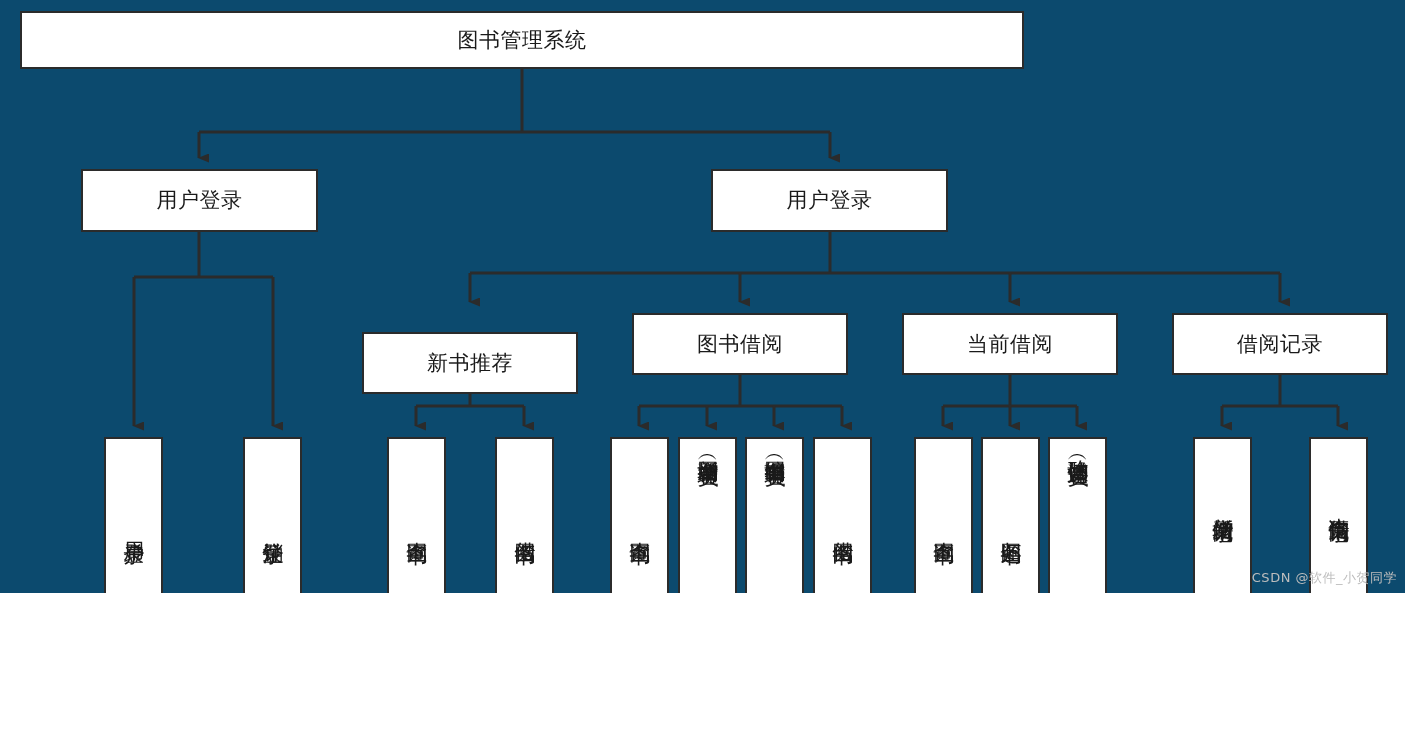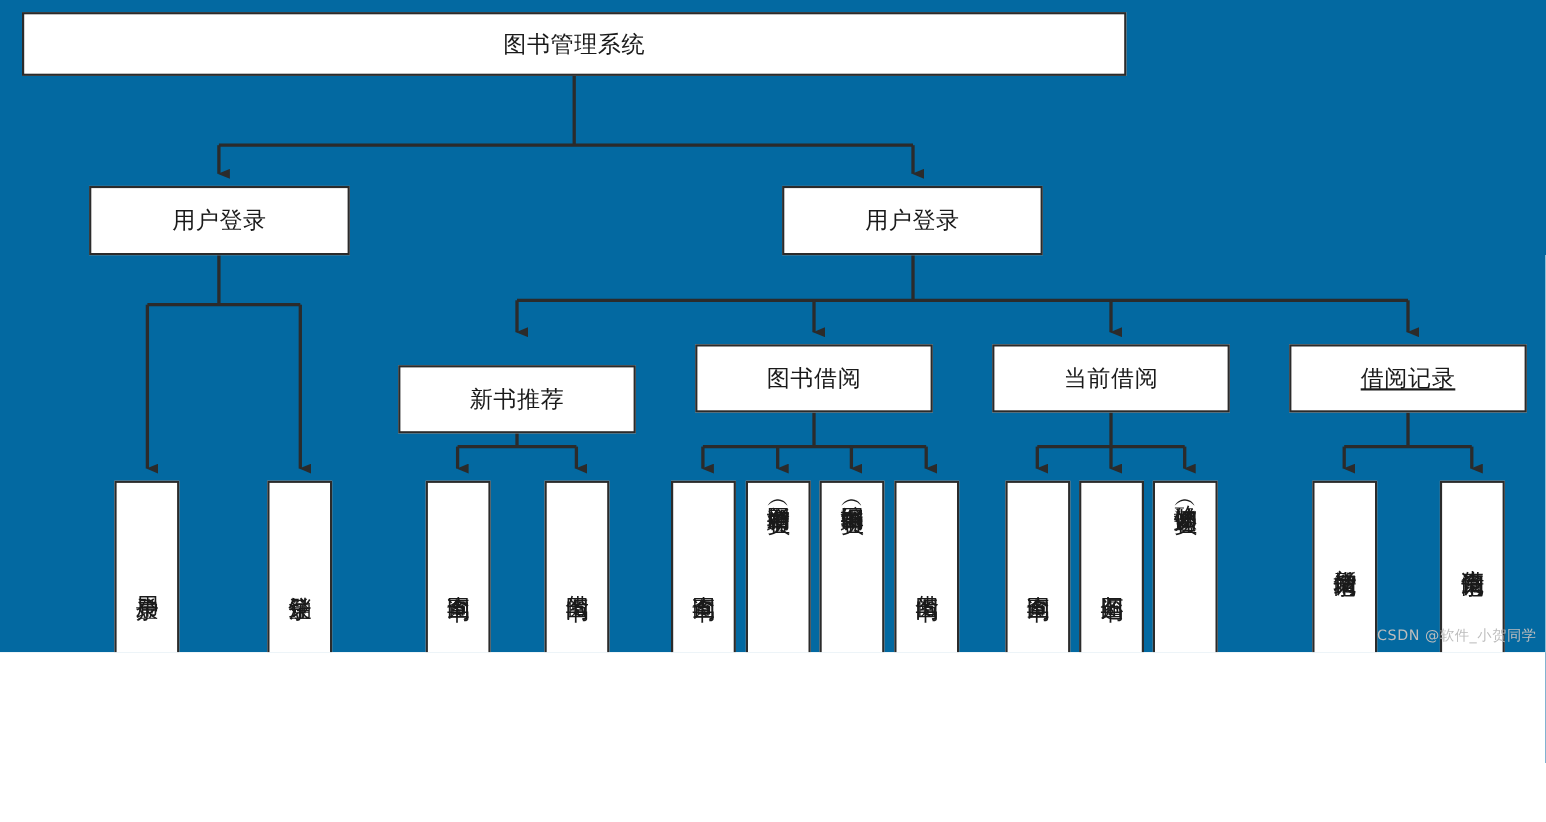--- a/index.html
+++ b/index.html
@@ -8,21 +8,21 @@
     padding: 0;
     background: #ffffff;
   }
   body {
     font-family: "DejaVu Sans", "Liberation Sans", sans-serif;
   }
   #diagram {
     position: relative;
     width: 1405px;
     height: 593px;
-    background: #0369a1;
+    background: #0c4a6e;
     overflow: hidden;
   }
   #wires {
     position: absolute;
     left: 0;
     top: 0;
     width: 1405px;
     height: 747px;
     pointer-events: none;
   }
@@ -145,21 +145,21 @@
 
   <div class="node horiz" style="left:362px; top:300px; width:216px; height:62px;margin-top:32px;">
     <span class="label">新书推荐</span>
   </div>
   <div class="node horiz" style="left:902px; top:313px; width:216px; height:62px;">
     <span class="label">当前借阅</span>
   </div>
   <div class="node horiz" style="left:632px; top:313px; width:216px; height:62px;">
     <span class="label">图书借阅</span>
   </div>
-  <div class="node horiz" style="left:1172px; top:313px; width:216px; height:62px;text-decoration:underline;">
+  <div class="node horiz" style="left:1172px; top:313px; width:216px; height:62px;">
     <span class="label">借阅记录</span>
   </div>
 
   <div class="node vert mid" style="left:104px; top:437px; width:59px; height:297px;">
     <span class="label">用户登录</span>
   </div>
   <div class="node vert mid" style="left:243px; top:437px; width:59px; height:297px;">
     <span class="label">注销登录</span>
   </div>
 

